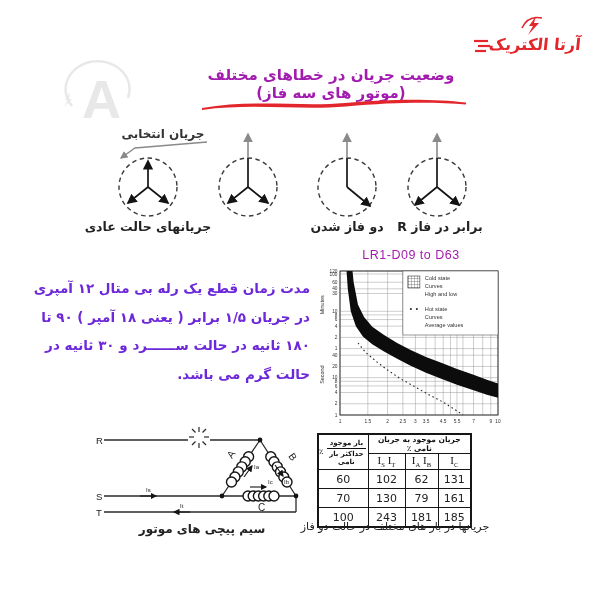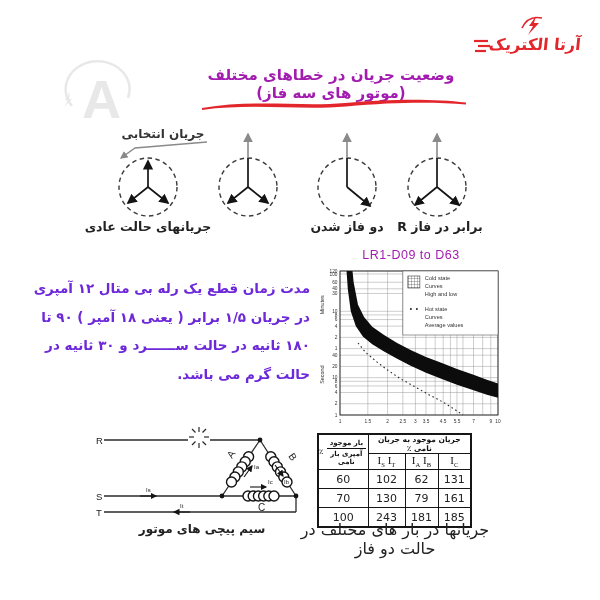--- a/index.html
+++ b/index.html
@@ -24,21 +24,21 @@
   #trip-table{border:2px solid #161616;}
   .cell-val{font-size:11px;color:#222;height:18px;font-family:"DejaVu Sans",sans-serif;}
   .cell-ilab{font-size:11px;font-family:"Liberation Serif",serif;height:15px;color:#111;}
   .cell-ilab sub{font-size:.6em;}
   .cell-ph{font-size:7.5px;font-weight:bold;height:13px;color:#111;}
   .frac-cell{font-size:7px;font-weight:bold;color:#111;}
   .frac-wrap{display:flex;align-items:center;justify-content:center;gap:2px;direction:ltr;}
   .frac-stack{display:flex;flex-direction:column;align-items:center;}
   .frac-num{padding:1px 3px;border-bottom:1px solid #111;text-align:center;}
   .frac-den{padding:1px 3px;}
-  .captions{font-size:16px;color:#222;text-align:center;}
+  .captions{font-size:11px;color:#222;text-align:center;}
   #table-caption{left:300px;top:520px;width:190px;}
   #motor-caption{left:126px;top:522px;width:152px;font-weight:bold;font-size:12px;}
   svg{display:block;}
   svg text{font-family:"Liberation Sans",sans-serif;}
 </style>
 </head>
 <body>
 
 <div id="page">
 
@@ -298,21 +298,21 @@
         <col style="width:33px">
         <col style="width:33px">
       </colgroup>
     <tbody>
         <tr>
       <td rowspan="2" class="frac-cell">
         <div class="frac-wrap">
           <span>٪</span>
           <span class="frac-stack">
             <span class="frac-num rtl">بار موجود</span>
-            <span class="frac-den rtl">آمپری بار نامی</span>
+            <span class="frac-den rtl">حداکثر بار نامی</span>
           </span>
         </div>
       </td>
       <td colspan="3" class="cell-ph rtl">جریان موجود به جریان نامی ٪</td>
     </tr>
     <tr>
       <td class="cell-ilab">I<sub>S</sub> I<sub>T</sub></td>
       <td class="cell-ilab">I<sub>A</sub> I<sub>B</sub></td>
       <td class="cell-ilab">I<sub>C</sub></td>
     </tr>

